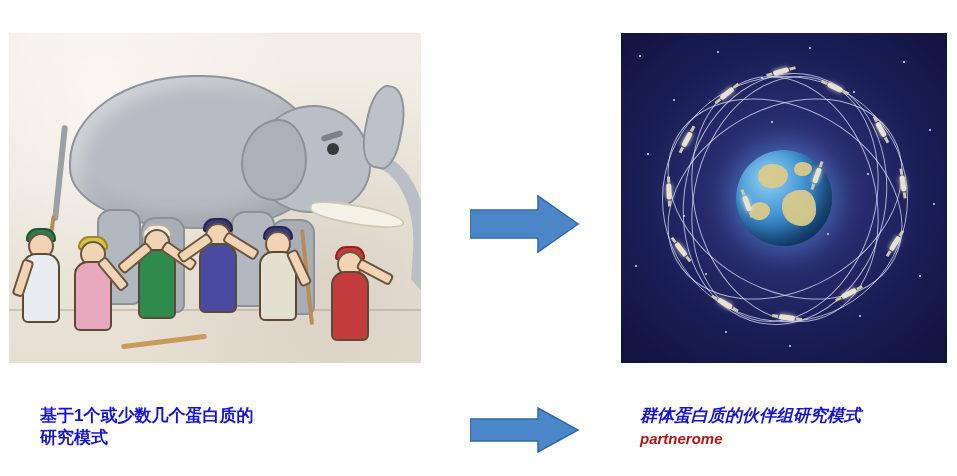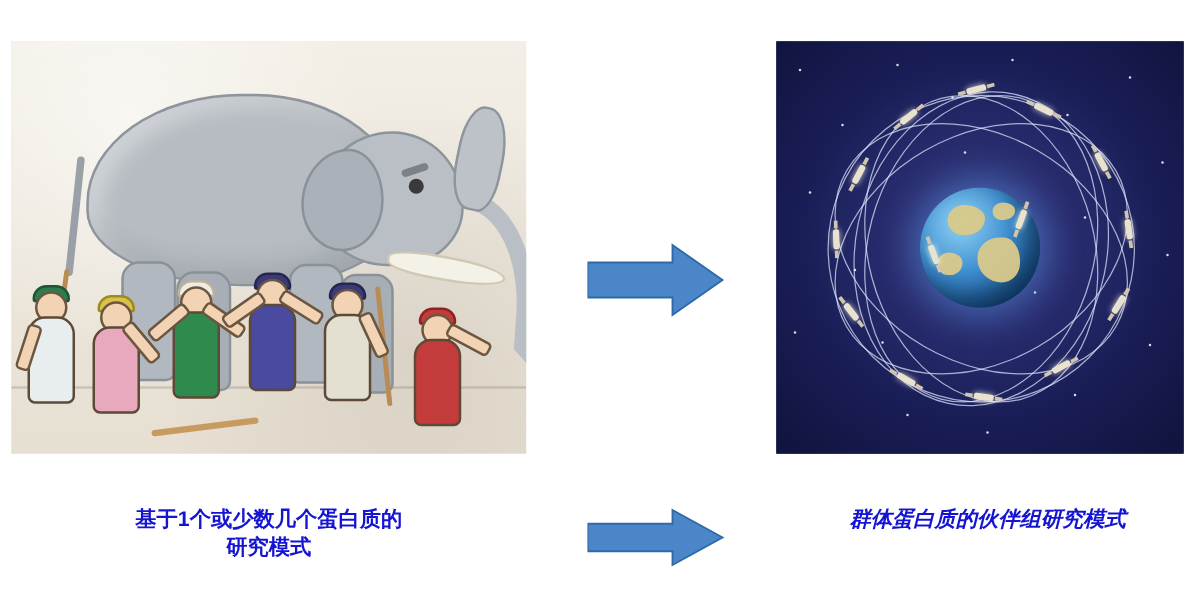--- a/index.html
+++ b/index.html
@@ -253,21 +253,20 @@
   .arrow {
     position: absolute;
     display: block;
   }
 
   
   .caption {
     position: absolute;
     color: #1414d2;
     font-weight: bold;
-    text-align: center;
     line-height: 1.28;
   }
   #caption-left {
     left: 40px;
     top: 405px;
     width: 350px;
     font-size: 17px;
   }
   #caption-right {
     left: 640px;
@@ -416,13 +415,14 @@
   <polygon points="0,13 68,13 68,2 108,24 68,46 68,35 0,35" fill="#4a86c8" stroke="#2f6aa8" stroke-width="1.5"></polygon>
 </svg>
 
 <div class="caption" id="caption-left">
   <span>基于1个或少数几个蛋白质的</span><br>
   <span>研究模式</span>
 </div>
 
 <div class="caption" id="caption-right">
   <span>群体蛋白质的伙伴组研究模式</span>
+  <span class="sub">partnerome</span>
 </div>
 
 </body></html>

